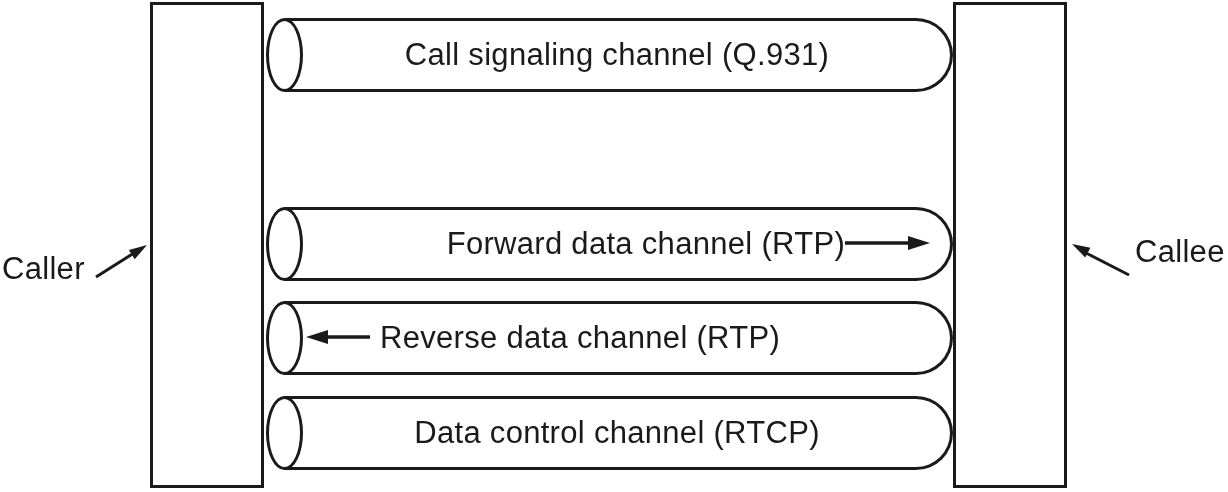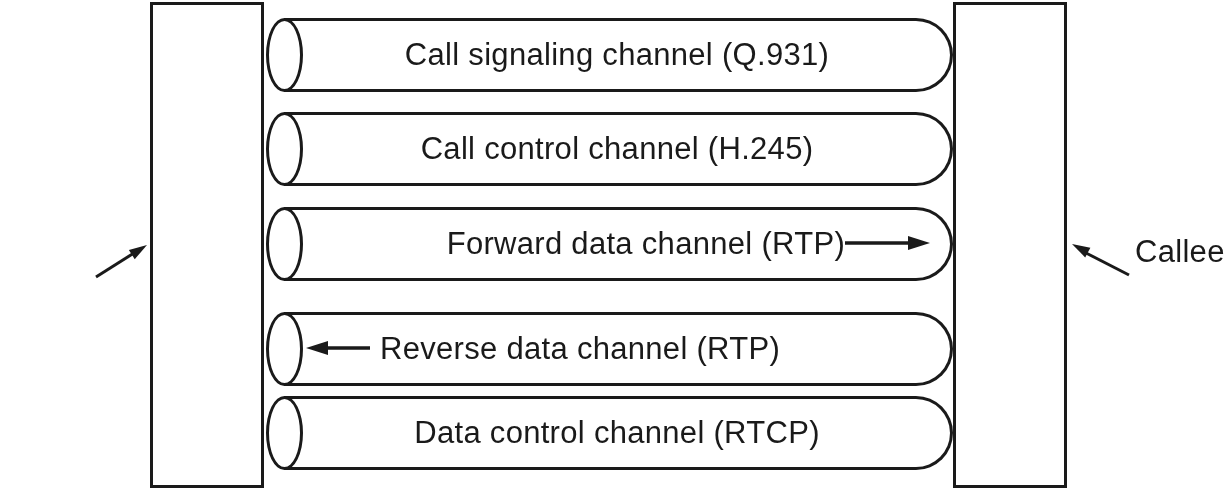--- a/index.html
+++ b/index.html
@@ -25,21 +25,21 @@
   
   .pipe{
     position:absolute;left:284px;width:669px;height:74px;
     box-sizing:border-box;background:var(--bg);
     border:3px solid var(--line);border-left:none;
     border-radius:0 37px 37px 0;
   }
   .pipe-1{top:18px;}
   .pipe-2{top:112px;}
   .pipe-3{top:207px;}
-  .pipe-4{top:312px;}
+  .pipe-4{top:301px;}
   .pipe-5{top:396px;}
   .pipe-cap{
     position:absolute;left:-18px;top:-3px;width:37px;height:74px;
     box-sizing:border-box;border:3px solid var(--line);
     border-radius:50%;background:var(--bg);
   }
   .pipe-content{
     position:absolute;left:16px;right:16px;top:-2px;bottom:0;
     display:flex;align-items:center;
   }
@@ -70,26 +70,20 @@
   <div class="endpoint endpoint-left"></div>
   <div class="endpoint endpoint-right"></div>
 
   <div class="pipe pipe-1">
     <div class="pipe-content center">
       <span class="pipe-label">Call signaling channel (Q.931)</span>
     </div>
     <span class="pipe-cap"></span>
   </div>
 
-  <div class="pipe pipe-2">
-    <div class="pipe-content center">
-      <span class="pipe-label">Call control channel (H.245)</span>
-    </div>
-    <span class="pipe-cap"></span>
-  </div>
 
   <div class="pipe pipe-3">
     <div class="pipe-content to-right">
       <span class="pipe-label">Forward data channel (RTP)</span>
       <svg class="flow-arrow" width="85" height="18" viewBox="0 0 85 18">
         <line x1="0" y1="9" x2="66" y2="9" stroke="#1a1a1a" stroke-width="3.4"></line>
         <polygon points="63,2 85,9 63,16" fill="#1a1a1a"></polygon>
       </svg>
     </div>
     <span class="pipe-cap"></span>
@@ -106,20 +100,21 @@
     <span class="pipe-cap"></span>
   </div>
 
   <div class="pipe pipe-5">
     <div class="pipe-content center">
       <span class="pipe-label">Data control channel (RTCP)</span>
     </div>
     <span class="pipe-cap"></span>
   </div>
 
+  <div class="side-label caller">Caller</div>
   <div class="side-label callee">Callee</div>
 
   <svg class="pointer-layer" width="1228" height="492" viewBox="0 0 1228 492">
     <g>
       <line x1="96" y1="277" x2="134" y2="253" stroke="#1a1a1a" stroke-width="3"></line>
       <polygon points="147,245 134.7,259.3 128.9,249.9" fill="#1a1a1a"></polygon>
     </g>
     <g>
       <line x1="1129" y1="275" x2="1086" y2="253" stroke="#1a1a1a" stroke-width="3"></line>
       <polygon points="1072,244 1090.4,247.8 1085.2,257.4" fill="#1a1a1a"></polygon>

